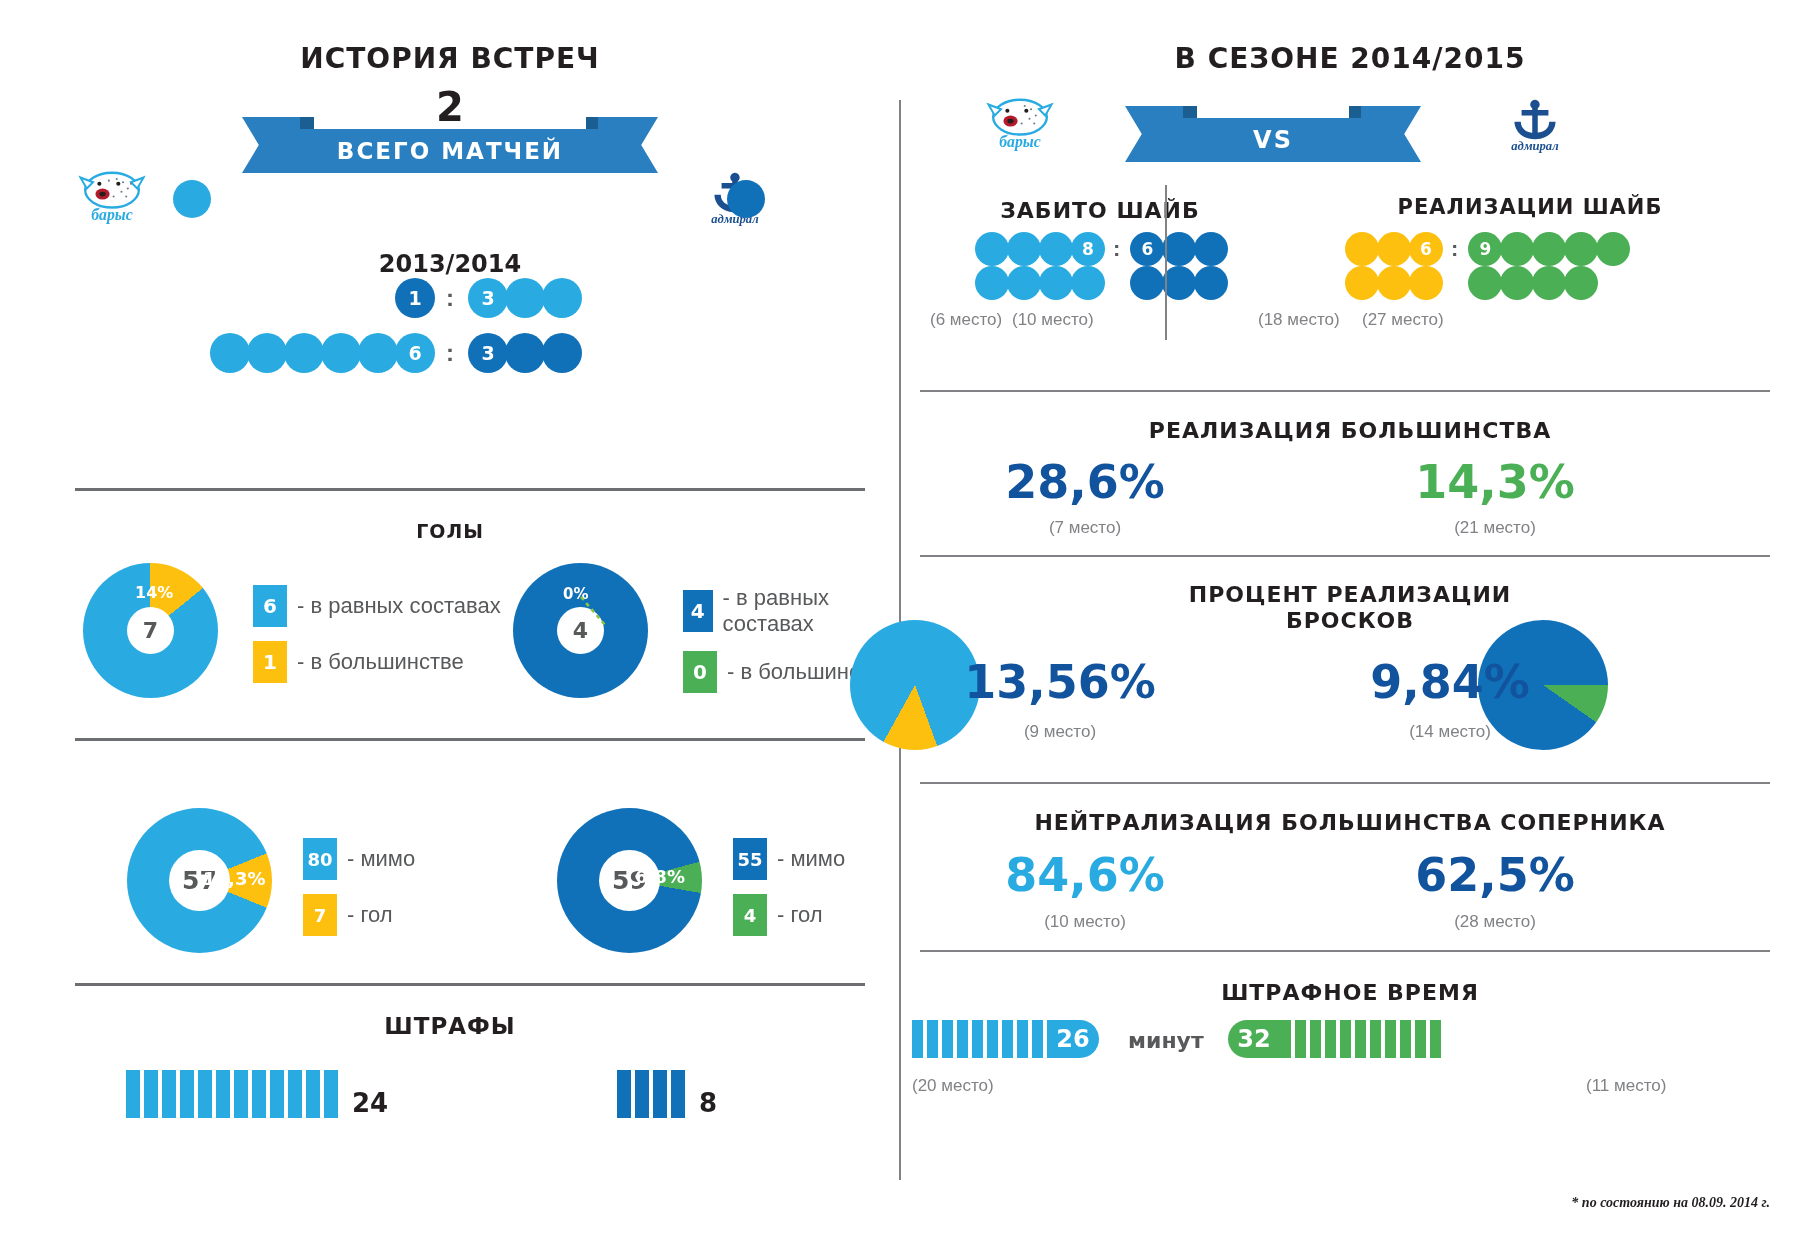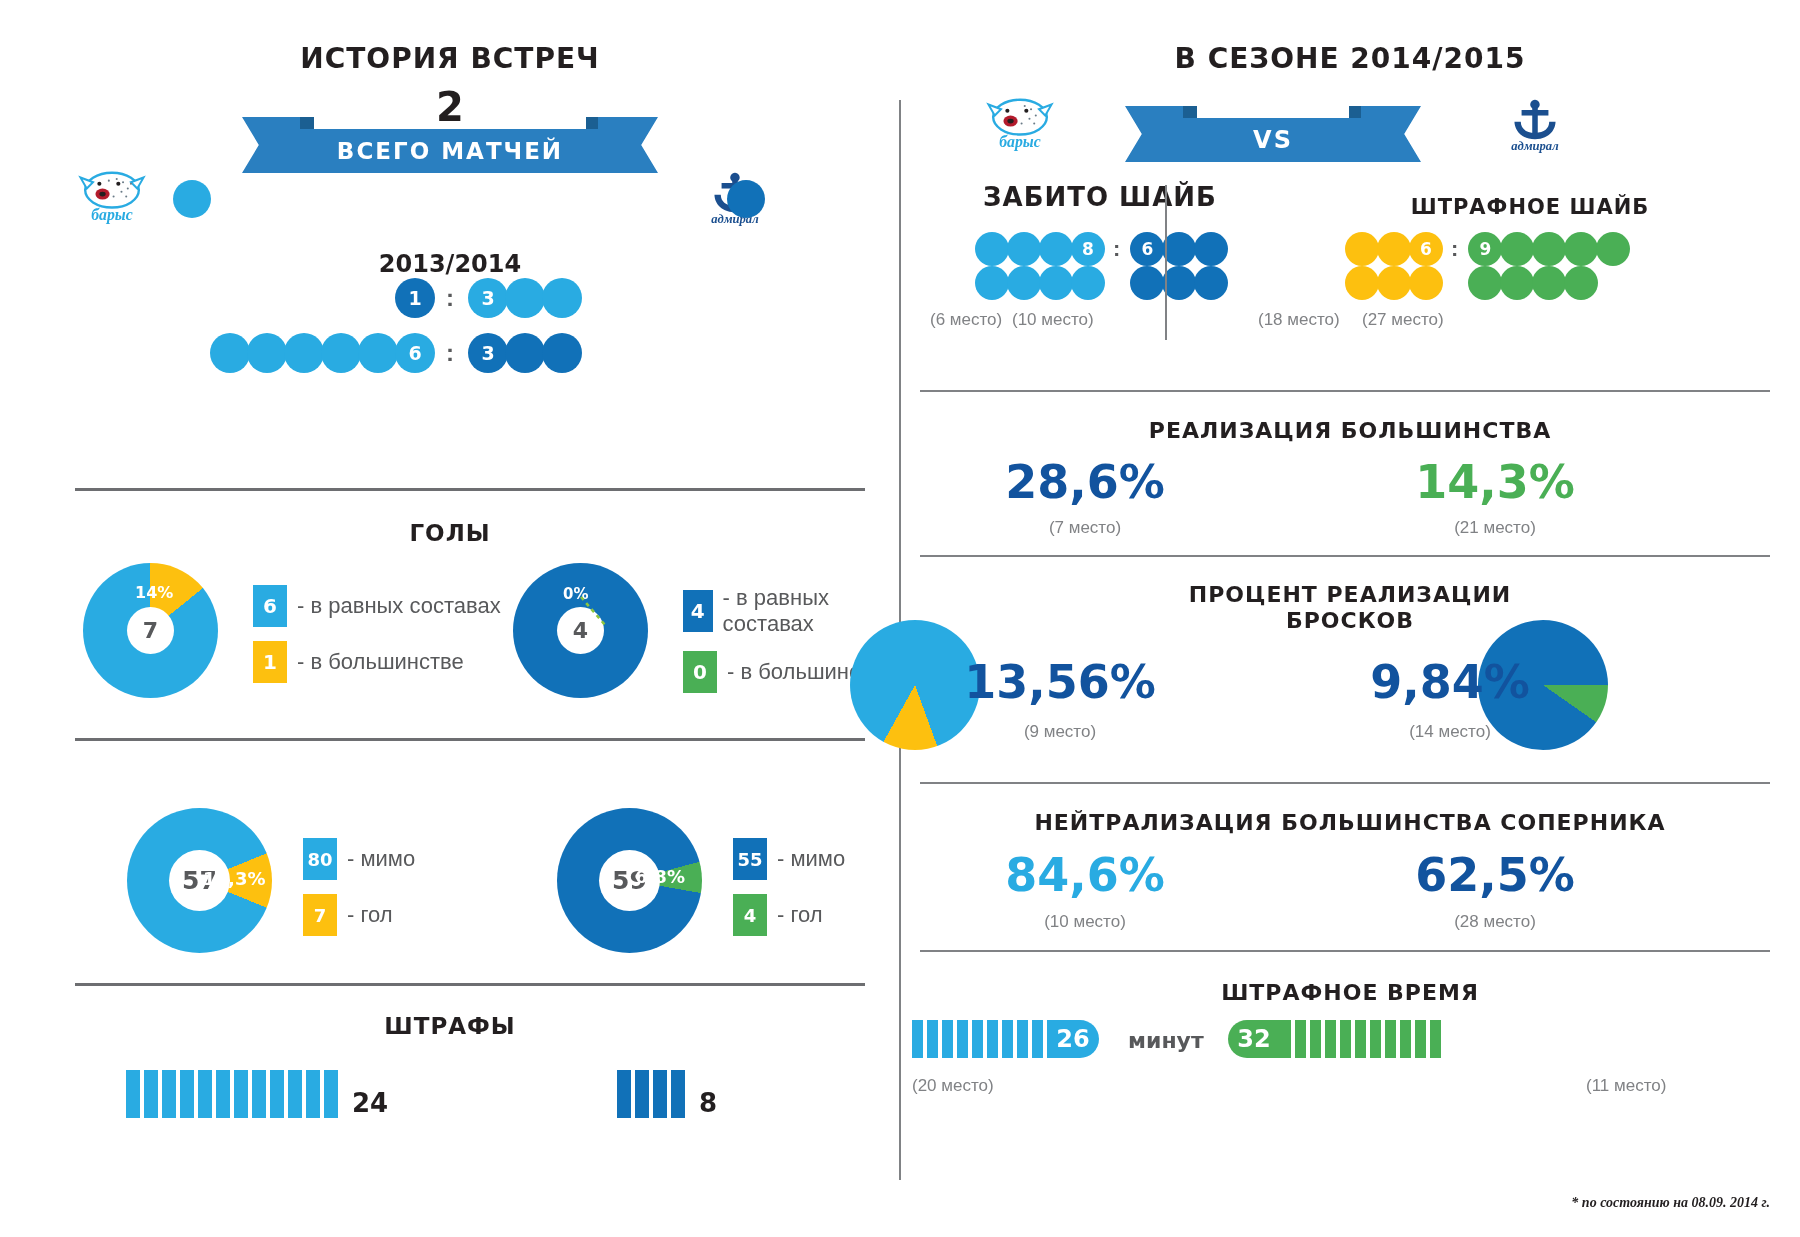--- a/index.html
+++ b/index.html
@@ -210,21 +210,21 @@
           <div style="display: flex; width: 250px;">
             <div class="pip num" style="background: rgb(17, 113, 184);">3</div>
             <div class="pip" style="background: rgb(17, 113, 184);"></div>
             <div class="pip" style="background: rgb(17, 113, 184);"></div>
           </div>
         </div>
       </div>
 
     <div class="hr" style="position:absolute; left:75px; top:488px; width:790px;"></div>
 
-    <div class="section-title" style="position:absolute; left:0; top:520px; width:900px; font-size:23px;">ГОЛЫ</div>
+    <div class="section-title" style="position:absolute; left:0; top:520px; width:900px; font-size:19px;">ГОЛЫ</div>
 
     <div class="donut" style="position:absolute; left:83px; top:563px; width:135px; height:135px; border-radius:50%;
                 background: conic-gradient(#fdc00f 0deg 51deg, #29abe2 51deg 360deg);">
       <div class="hole" style="left:44px; top:44px; width:47px; height:47px; font-size:22px;">7</div>
       <div class="pct-lbl" style="left:52px; top:20px; font-size:16px;">14%</div>
     </div>
     <div id="goals-legend-home" style="position:absolute; left:253px; top:585px;">
         <div class="legend-row">
           <div class="legend-sw" style="background: rgb(41, 171, 226);">6</div>
           <div class="legend-txt">- в равных составах</div>
@@ -360,22 +360,22 @@
     <div class="logo" style="left:595px; top:95px;">
       <svg viewBox="0 0 100 76">
         <path d="M50 6 a6 6 0 1 1 -0.1 0 Z" fill="#1b4f8f"></path>
         <rect x="46.5" y="16" width="7" height="36" fill="#1b4f8f"></rect>
         <rect x="33" y="19" width="34" height="7" fill="#1b4f8f"></rect>
         <path d="M50 56 C30 56 24 42 24 34 L32 34 C32 42 38 48 50 48 C62 48 68 42 68 34 L76 34 C76 42 70 56 50 56 Z" fill="#1b4f8f"></path>
         <text x="50" y="70" font-family="Liberation Serif, serif" font-size="16" font-style="italic" font-weight="bold" fill="#1b4f8f" text-anchor="middle">адмирал</text>
       </svg>
     </div>
 
-    <div class="stat-title" style="position:absolute; left:20px; top:182px; width:360px; font-size:26px;">ЗАБИТО ШАЙБ</div>
-    <div class="stat-title" style="position:absolute; left:400px; top:195px; width:460px; font-size:21px;">ШТРАФНОЕ ШАЙБ</div>
+    <div class="stat-title" style="position:absolute; left:20px; top:198px; width:360px; font-size:22px;">ЗАБИТО ШАЙБ</div>
+    <div class="stat-title" style="position:absolute; left:400px; top:195px; width:460px; font-size:21px;">РЕАЛИЗАЦИИ ШАЙБ</div>
 
     <div id="pucks-scored" style="position:absolute; left:75px; top:232px; display:flex; align-items:center;">
         <div style="display: flex; flex-direction: column;">
           <div style="display: flex;">
             <div class="puck" style="background: rgb(41, 171, 226); margin-right: -2px;"></div>
             <div class="puck" style="background: rgb(41, 171, 226); margin-right: -2px;"></div>
             <div class="puck" style="background: rgb(41, 171, 226); margin-right: -2px;"></div>
             <div class="puck num" style="background: rgb(41, 171, 226); margin-right: -2px;">8</div>
           </div>
           <div style="display: flex;">

